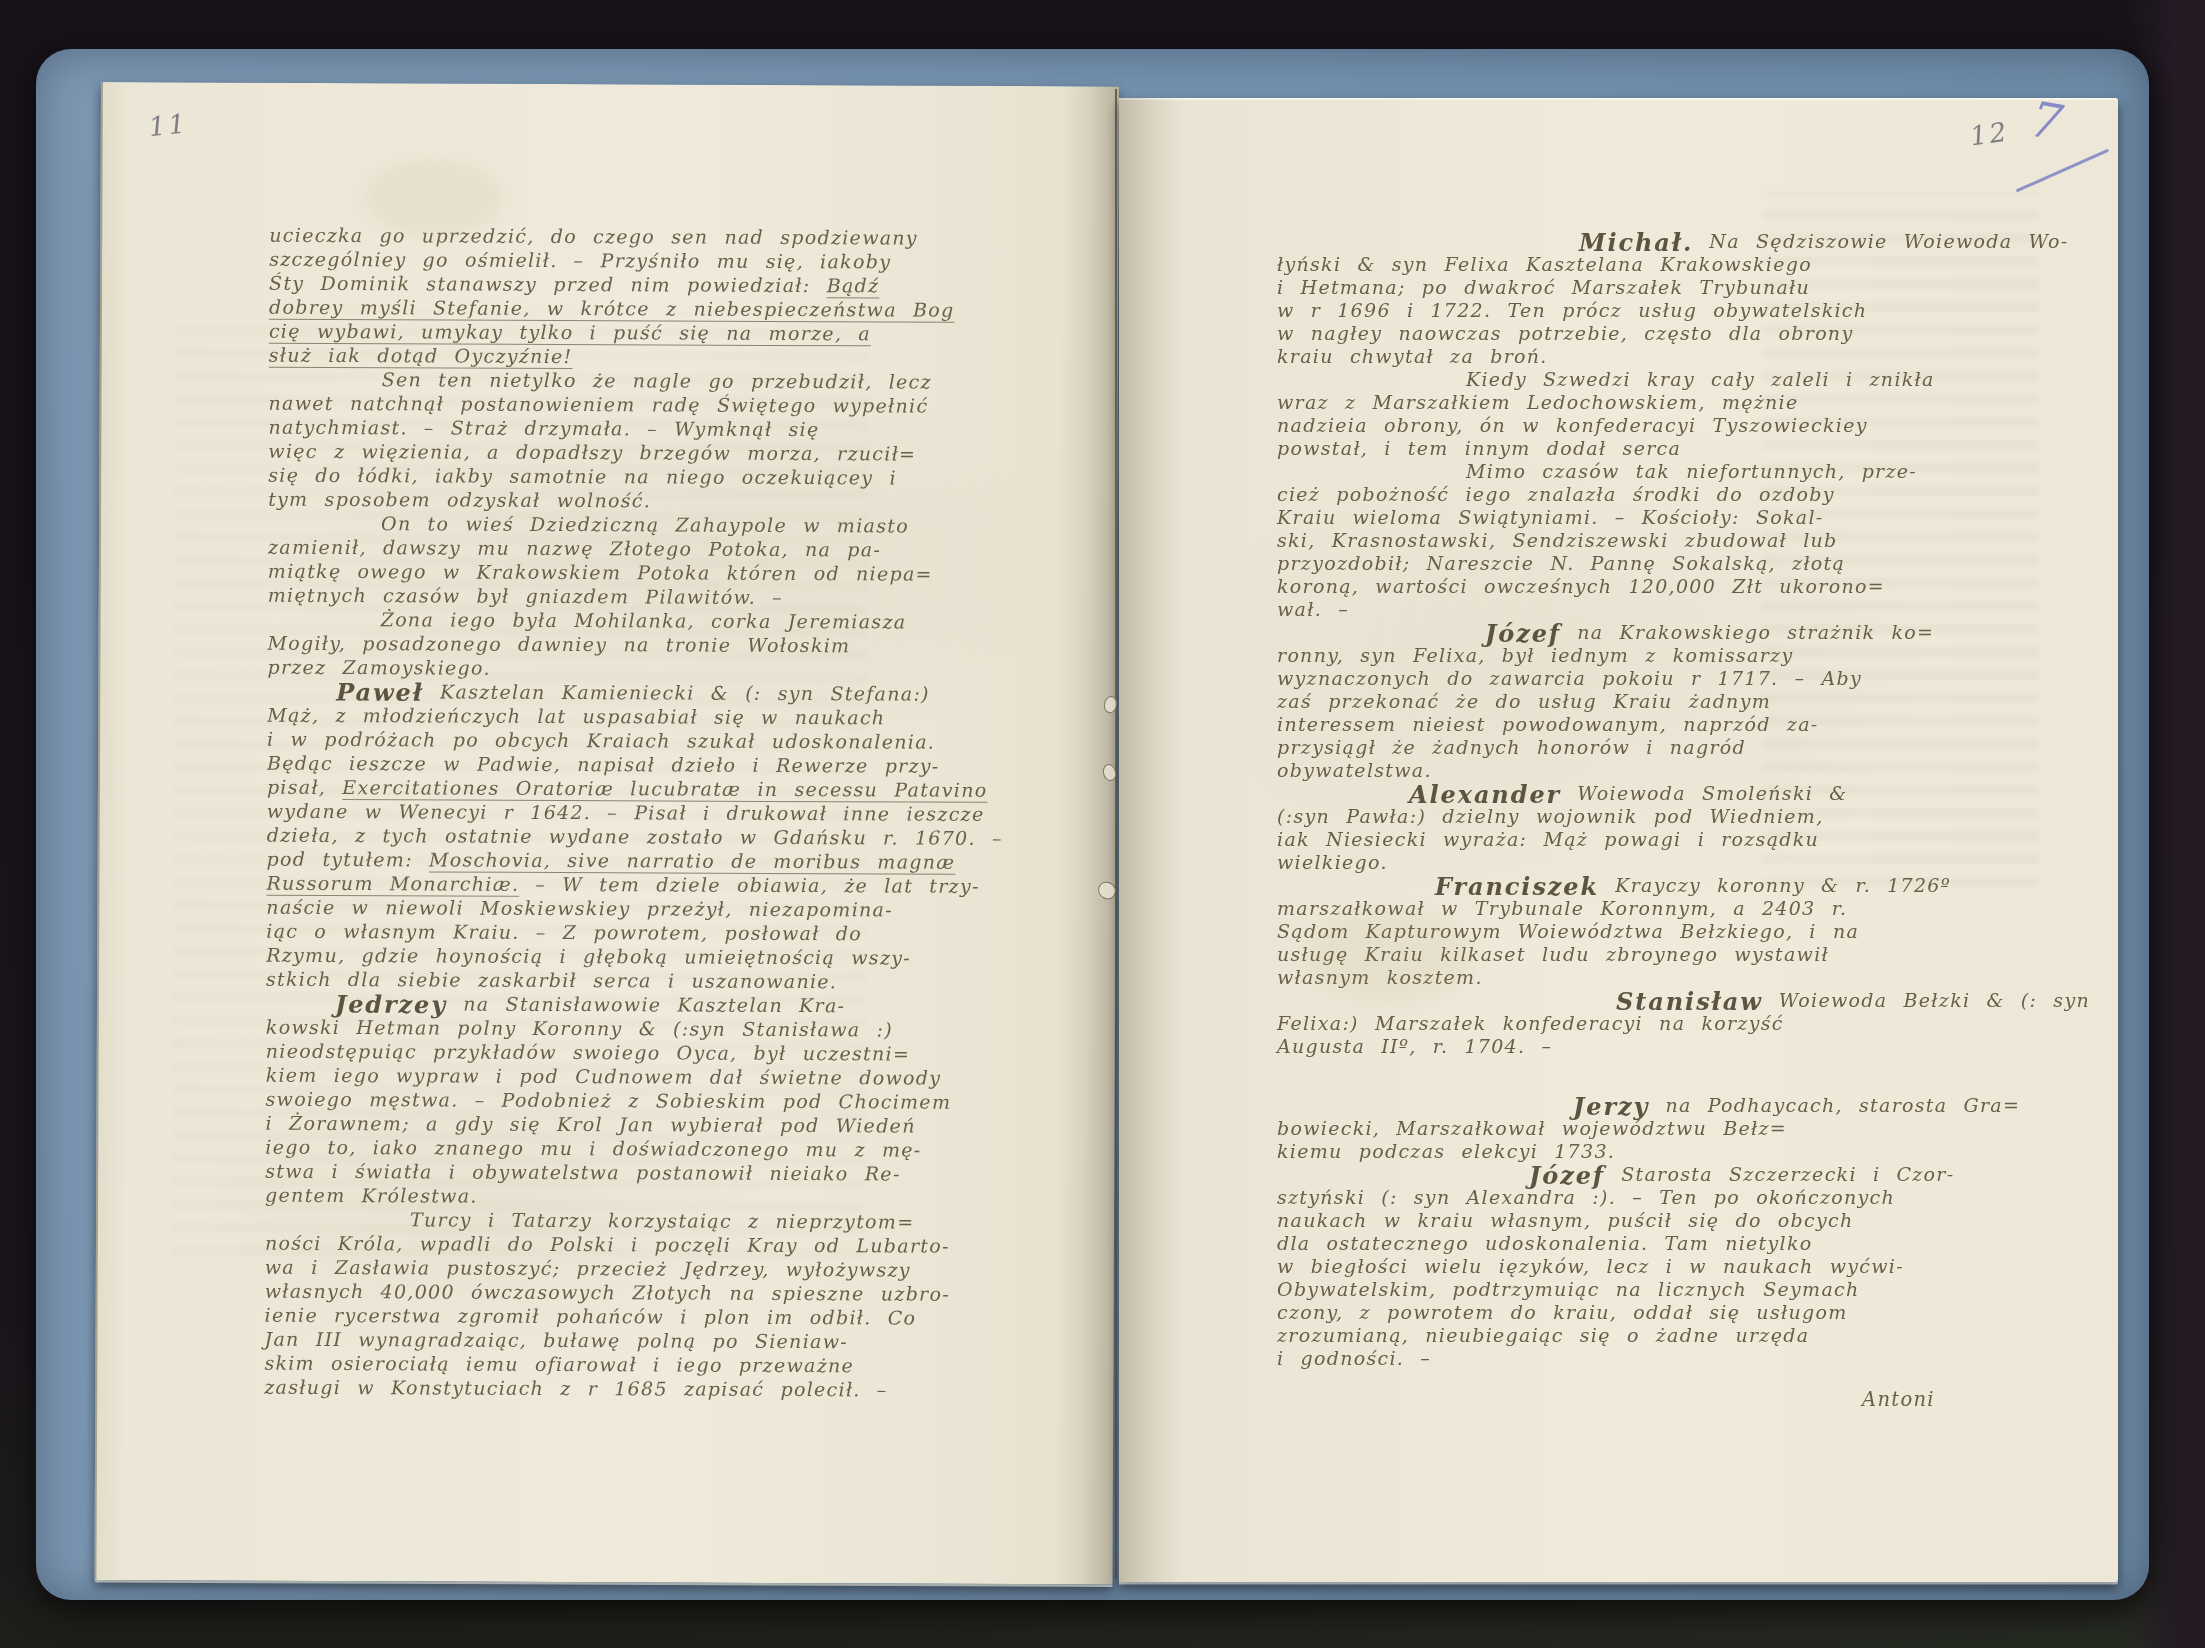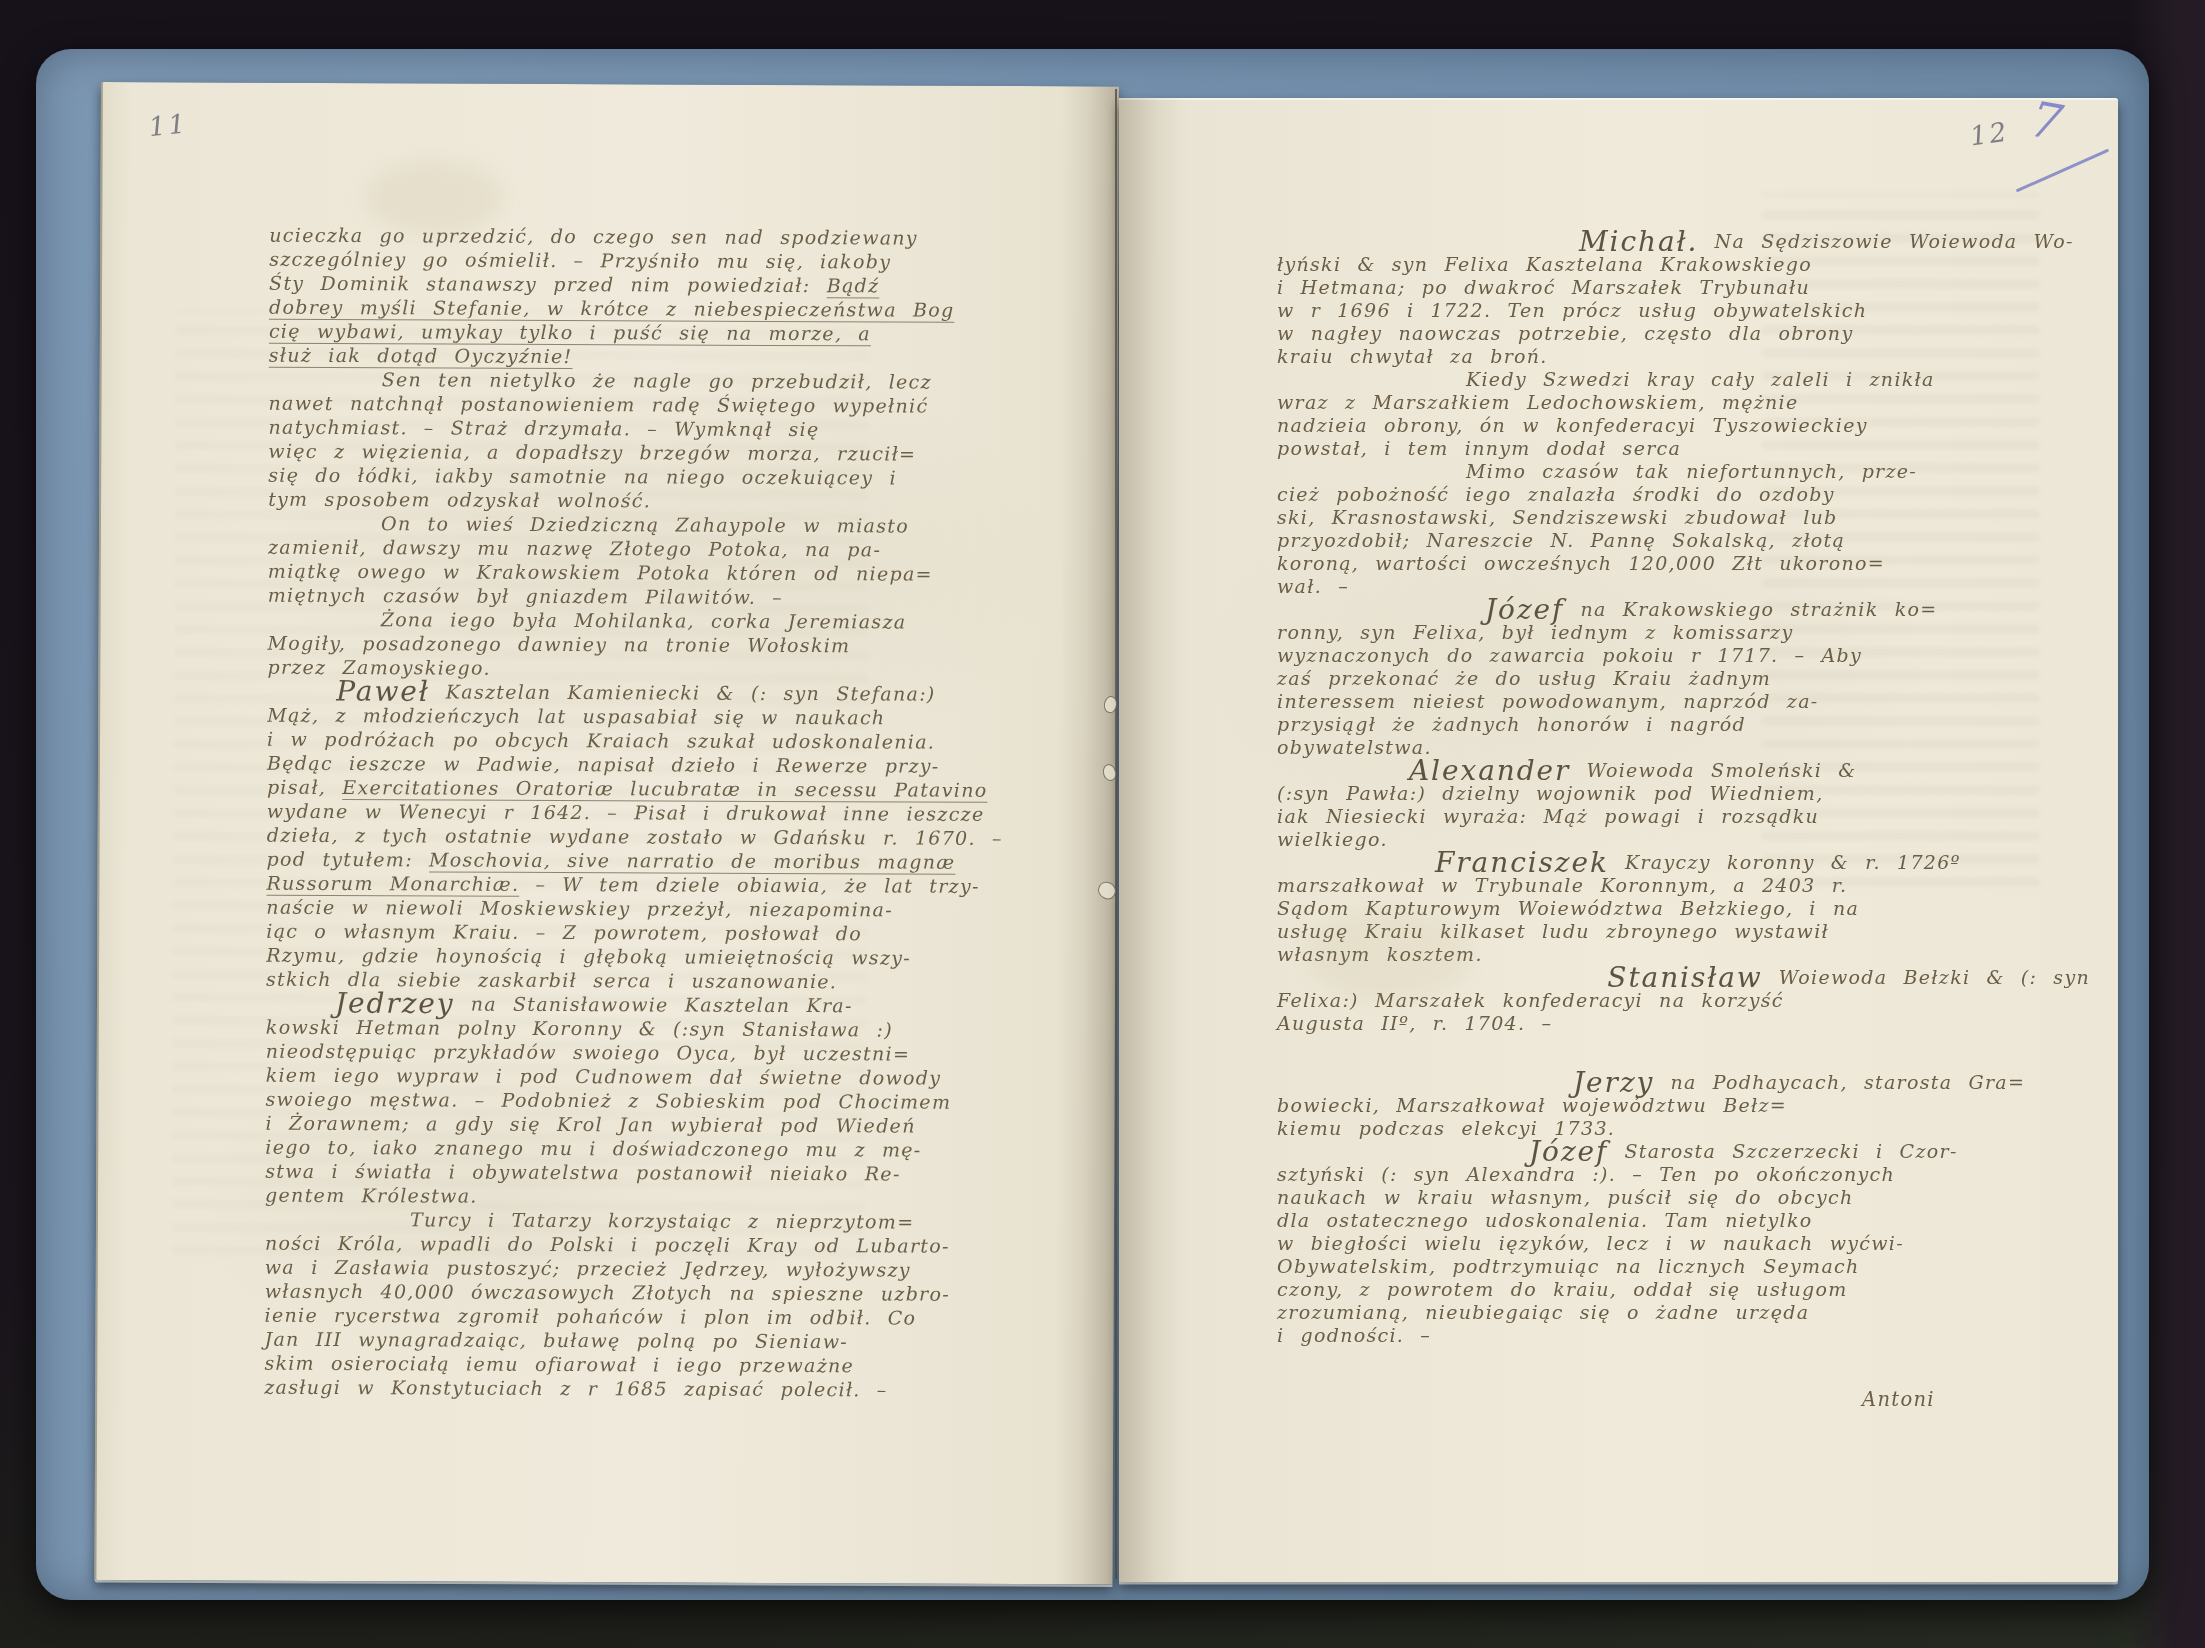--- a/index.html
+++ b/index.html
@@ -38,21 +38,21 @@
          border-radius:55% 60% 50% 58%;background:rgba(238,233,218,.7);}
   .textblock{position:absolute;color:#6b5e47;font-style:italic;font-size:19px;
          letter-spacing:1.3px;word-spacing:8.8px;}
   .tb-left{left:169px;top:140px;width:800px;}
   .tb-right{left:158px;top:132px;width:813px;}
   .line{height:24px;line-height:24px;white-space:nowrap;}
   .tb-right .line{height:23px;line-height:23px;}
   .seg{}
   .u{text-decoration:underline;text-decoration-thickness:1.3px;text-decoration-color:rgba(100,88,66,.7);
      text-underline-offset:5px;}
-  .head{font-size:28px;line-height:0;letter-spacing:1.9px;color:#5e5240;vertical-align:-2.5px;}
+  .head{font-size:24px;line-height:0;letter-spacing:1.9px;color:#5e5240;vertical-align:-2.5px;font-weight:bold;}
   .pagenum{position:absolute;color:#73737c;font-style:italic;font-size:26.5px;letter-spacing:2.5px;
          transform:rotate(-6deg);opacity:.9;}
   .pn-left{left:48px;top:26.5px;}
   .pn-right{left:851px;top:20px;transform:rotate(-8deg);}
   .mark7{position:absolute;left:912px;top:-5px;color:#7e81c6;font-style:italic;font-size:49px;
          transform:rotate(10deg);opacity:.9;}
   .mark7-strike{position:absolute;left:893px;top:71px;width:101px;height:3.2px;background:#7e81c6;
          transform:rotate(-24deg);border-radius:1.9px;opacity:.85;}
   .catchword{position:absolute;left:743px;top:1290px;color:#6b5e47;font-style:italic;font-size:19.5px;
          letter-spacing:1.3px;}
@@ -141,20 +141,21 @@
         <div class="line"><span class="seg">i Hetmana; po dwakroć Marszałek Trybunału</span></div>
         <div class="line"><span class="seg">w r 1696 i 1722. Ten prócz usług obywatelskich</span></div>
         <div class="line"><span class="seg">w nagłey naowczas potrzebie, często dla obrony</span></div>
         <div class="line"><span class="seg">kraiu chwytał za broń.</span></div>
         <div class="line" style="text-indent: 189px;"><span class="seg">Kiedy Szwedzi kray cały zaleli i znikła</span></div>
         <div class="line"><span class="seg">wraz z Marszałkiem Ledochowskiem, mężnie</span></div>
         <div class="line"><span class="seg">nadzieia obrony, ón w konfederacyi Tyszowieckiey</span></div>
         <div class="line"><span class="seg">powstał, i tem innym dodał serca</span></div>
         <div class="line" style="text-indent: 189px;"><span class="seg">Mimo czasów tak niefortunnych, prze-</span></div>
         <div class="line"><span class="seg">cież pobożność iego znalazła środki do ozdoby</span></div>
+        <div class="line"><span class="seg">Kraiu wieloma Swiątyniami. – Kościoły: Sokal-</span></div>
         <div class="line"><span class="seg">ski, Krasnostawski, Sendziszewski zbudował lub</span></div>
         <div class="line"><span class="seg">przyozdobił; Nareszcie N. Pannę Sokalską, złotą</span></div>
         <div class="line"><span class="seg">koroną, wartości owcześnych 120,000 Złt ukorono=</span></div>
         <div class="line"><span class="seg">wał. –</span></div>
         <div class="line" style="text-indent: 208px;"><span class="seg head">Józef</span><span class="seg"> na Krakowskiego strażnik ko=</span></div>
         <div class="line"><span class="seg">ronny, syn Felixa, był iednym z komissarzy</span></div>
         <div class="line"><span class="seg">wyznaczonych do zawarcia pokoiu r 1717. – Aby</span></div>
         <div class="line"><span class="seg">zaś przekonać że do usług Kraiu żadnym</span></div>
         <div class="line"><span class="seg">interessem nieiest powodowanym, naprzód za-</span></div>
         <div class="line"><span class="seg">przysiągł że żadnych honorów i nagród</span></div>

